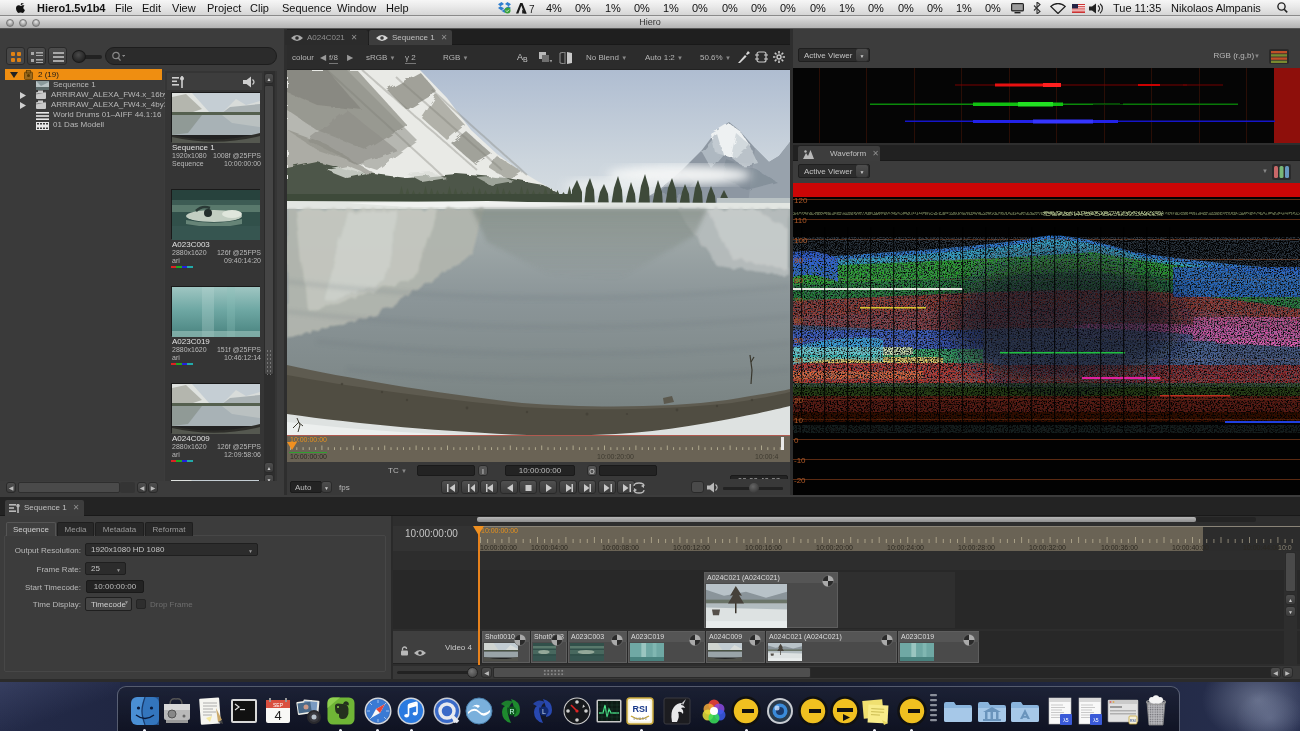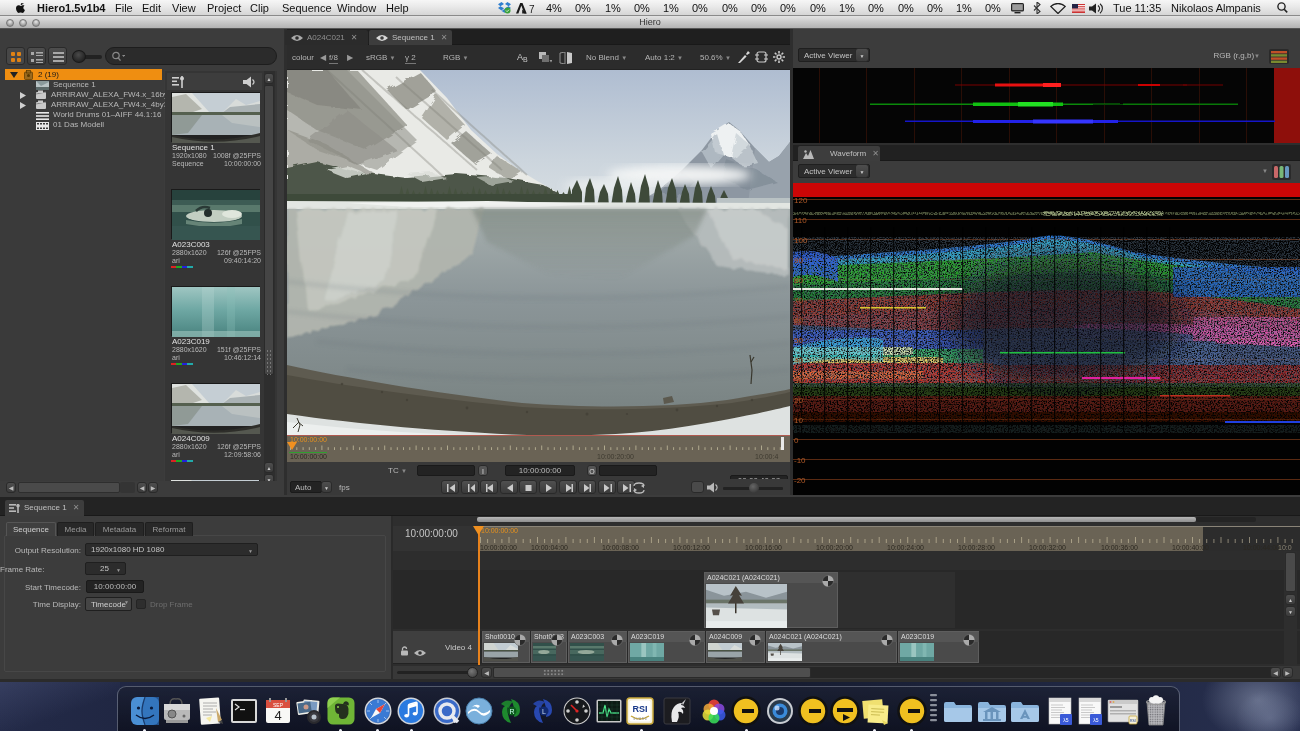--- a/index.html
+++ b/index.html
@@ -886,22 +886,22 @@
   </div>
 
   <div class="abs" style="left:0;top:21px;width:391px;height:166px;background:#3c3c3c;">
     <div class="abs" style="left:4px;top:19px;width:382px;height:137px;border:1px solid #474747;border-radius:2px;"></div>
     <div class="abs" style="left:6px;top:6px;width:50px;height:14px;background:#3f3f3f;border:1px solid #555;border-bottom:none;border-radius:2px 2px 0 0;color:#cfcfcf;font-size:8px;text-align:center;line-height:14px;">Sequence</div>
     <div class="abs" style="left:57px;top:6px;width:37px;height:14px;background:#282828;border:1px solid #1e1e1e;border-bottom:none;border-radius:2px 2px 0 0;color:#9a9a9a;font-size:8px;text-align:center;line-height:14px;">Media</div>
     <div class="abs" style="left:95px;top:6px;width:49px;height:14px;background:#282828;border:1px solid #1e1e1e;border-bottom:none;border-radius:2px 2px 0 0;color:#9a9a9a;font-size:8px;text-align:center;line-height:14px;">Metadata</div>
     <div class="abs" style="left:145px;top:6px;width:48px;height:14px;background:#282828;border:1px solid #1e1e1e;border-bottom:none;border-radius:2px 2px 0 0;color:#9a9a9a;font-size:8px;text-align:center;line-height:14px;">Reformat</div>
     <div class="lbl" style="left:0px;top:30px;width:81px;text-align:right;">Output Resolution:</div>
     <div class="ddl" style="left:85px;top:27px;width:173px;height:13px;line-height:12px;"><span style="margin-left:5px;">1920x1080 HD 1080</span><span style="position:absolute;right:4px;top:1px;font-size:5px;color:#999;">▼</span></div>
-    <div class="lbl" style="left:0px;top:49px;width:81px;text-align:left;">Frame Rate:</div>
-    <div class="ddl" style="left:85px;top:46px;width:41px;height:13px;line-height:12px;"><span style="margin-left:14px;">25</span><span style="position:absolute;right:4px;top:1px;font-size:5px;color:#999;">▼</span></div>
+    <div class="lbl" style="left:0px;top:49px;width:81px;text-align:right;">Frame Rate:</div>
+    <div class="ddl" style="left:85px;top:46px;width:41px;height:13px;line-height:12px;"><span style="margin-left:5px;">25</span><span style="position:absolute;right:4px;top:1px;font-size:5px;color:#999;">▼</span></div>
     <div class="lbl" style="left:0px;top:67px;width:81px;text-align:right;">Start Timecode:</div>
     <div class="field" style="left:86px;top:64px;width:58px;height:13px;line-height:12px;text-align:center;">10:00:00:00</div>
     <div class="lbl" style="left:0px;top:84px;width:81px;text-align:right;">Time Display:</div>
     <div class="ddl" style="left:85px;top:81px;width:47px;height:14px;line-height:13px;background:#454545;"><span style="margin-left:5px;color:#d0d0d0;">Timecode</span><span style="position:absolute;right:2px;bottom:1px;font-size:5px;color:#999;">▼</span></div>
     <div class="abs" style="left:136px;top:83px;width:10px;height:10px;background:#2e2e2e;border:1px solid #242424;border-radius:2px;"></div>
     <div class="lbl" style="left:150px;top:84px;color:#6e6e6e;">Drop Frame</div>
   </div>
   <div class="abs" style="left:391px;top:21px;width:2px;height:166px;background:#2a2a2a;"></div>
 
   <div class="abs" style="left:393px;top:26px;width:907px;height:161px;background:#333;">

